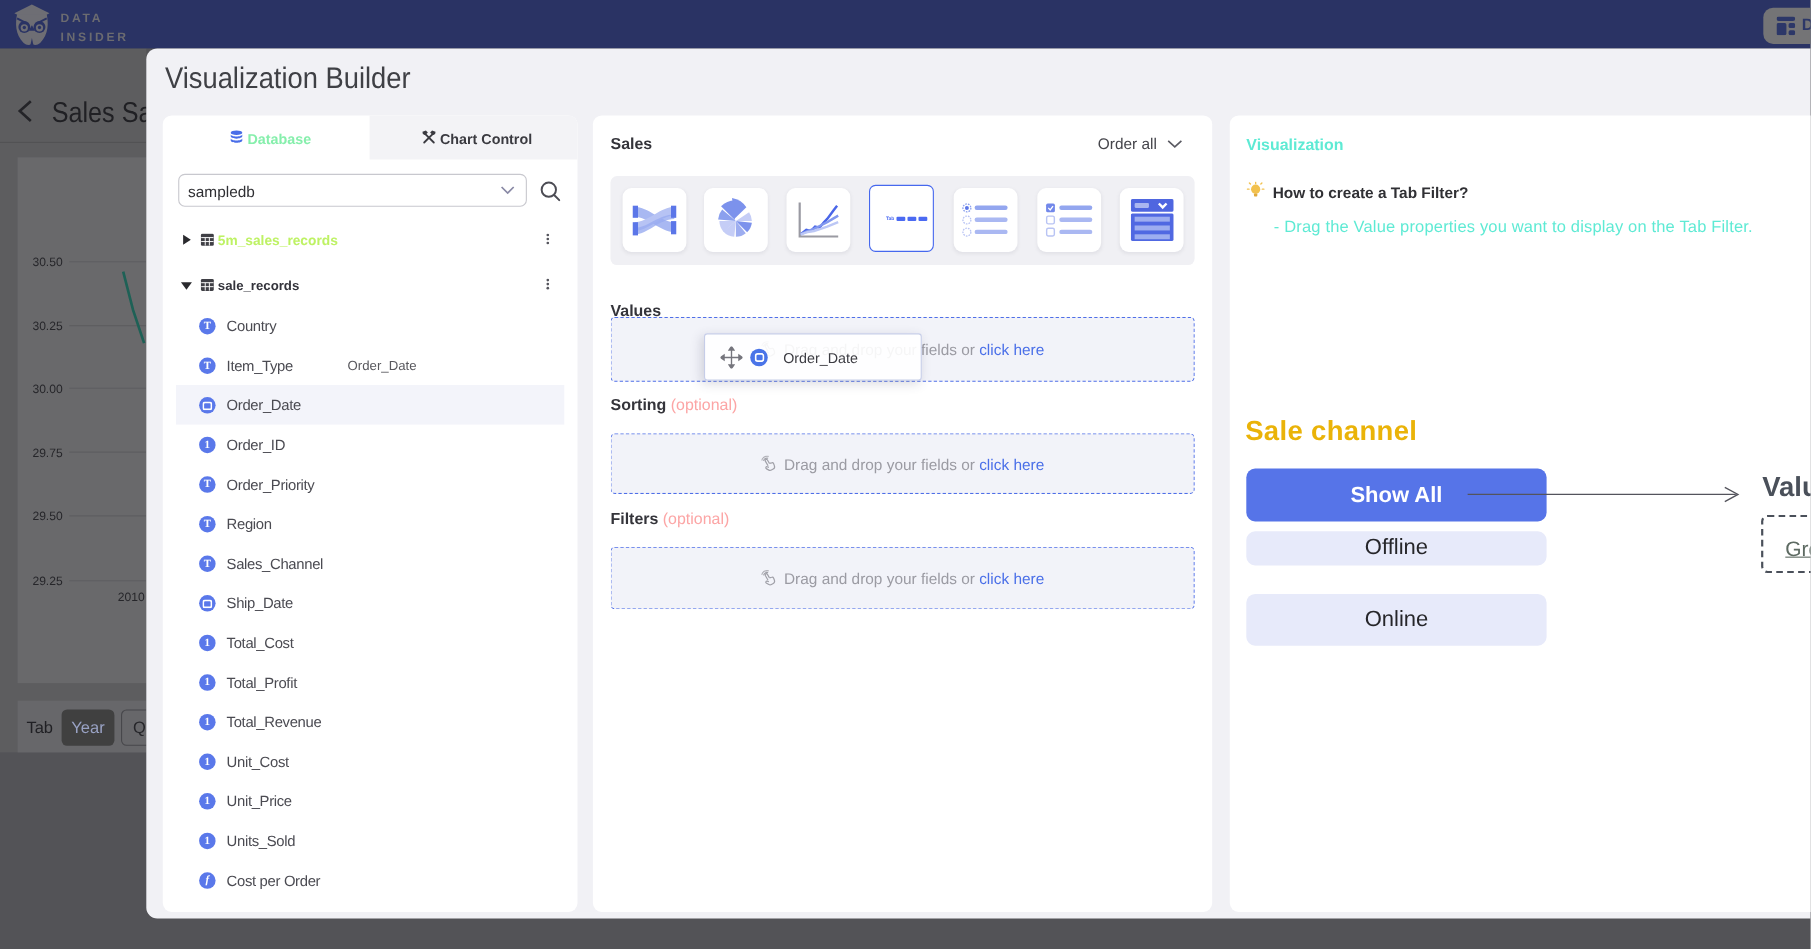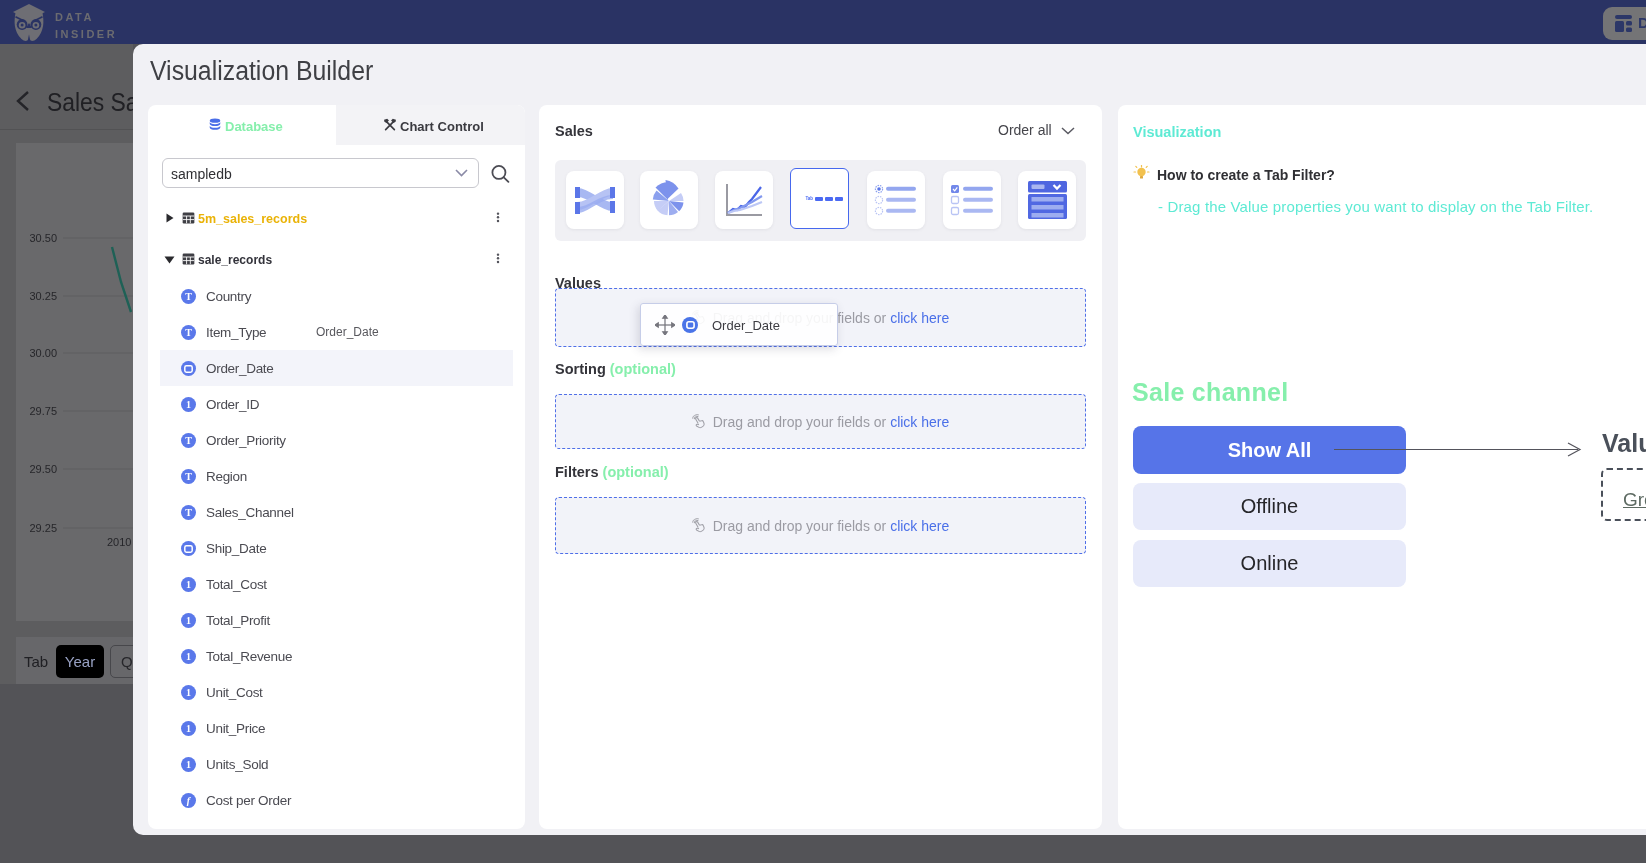--- a/index.html
+++ b/index.html
@@ -6,21 +6,21 @@
   body{width:1646px;height:863px;position:relative;overflow:hidden;
        font-family:"Liberation Sans",sans-serif;background:#535357}
   .abs{position:absolute}
   svg{display:block}
   .zone{position:absolute;left:555px;width:529px;background:#f2f3f9;
         border:1px dashed #4f6fe8;border-radius:4px;display:flex;
         align-items:center;justify-content:center}
   .zonetext{font-size:14px;color:#9b9ba3;display:flex;align-items:center;gap:7px}
   .zonetext .lnk{color:#4a6fe8}
   .lbl{position:absolute;left:555px;font-size:14.5px;font-weight:bold;color:#34343a}
-  .lbl .opt{font-weight:bold;color:#86efac}
+  .lbl .opt{font-weight:normal;color:#fca5a5}
   .tile{position:absolute;top:171px;width:58px;height:58px;background:#fff;
         border-radius:8px;display:flex;align-items:center;justify-content:center;
         box-shadow:0 1px 3px rgba(120,120,140,0.12)}
   .ficon{position:absolute;left:181px;width:15px;height:15px;border-radius:50%;
          background:#5a78ea;color:#fff;display:flex;align-items:center;justify-content:center;
          font-size:10px;font-weight:bold;font-family:'Liberation Serif',serif}
   .fname{position:absolute;left:206px;font-size:13.5px;letter-spacing:-0.3px;color:#4b4b52}
   .sbtn{position:absolute;left:1133px;width:273px;border-radius:8px;display:flex;
         align-items:center;justify-content:center;font-size:20px}
 </style>
@@ -31,21 +31,21 @@
 <div class="abs" style="left:0;top:129px;width:133px;height:1px;background:#525254"></div>
 
 <svg class="abs" style="left:14px;top:90px" width="18" height="22" viewBox="0 0 18 22">
   <polyline points="14,2 4,11 14,20" fill="none" stroke="#242428" stroke-width="2.4"></polyline>
 </svg>
 <div class="abs" style="left:47px;top:87px;font-size:26px;font-weight:500;color:#202024;white-space:nowrap;transform:scaleX(0.88);transform-origin:left top;width:98px;overflow:hidden">Sales Sa</div>
 
 <div class="abs" style="left:16px;top:143px;width:117px;height:478px;background:#69696b"></div>
 <div class="abs" style="left:16px;top:637px;width:117px;height:47px;background:#67676a"></div>
 <div class="abs" style="left:24px;top:653px;font-size:15px;color:#202024">Tab</div>
-<div class="abs" style="left:56px;top:645px;width:48px;height:33px;background:#000000;border-radius:5px;display:flex;align-items:center;justify-content:center;font-size:15px;color:#99a2c4">Year</div>
+<div class="abs" style="left:56px;top:645px;width:48px;height:33px;background:#404040;border-radius:5px;display:flex;align-items:center;justify-content:center;font-size:15px;color:#99a2c4">Year</div>
 <div class="abs" style="left:110px;top:645px;width:40px;height:33px;border:1px solid #47474b;border-radius:5px;box-sizing:border-box;display:flex;align-items:center;padding-left:10px;font-size:15px;color:#26262a">Qu</div>
 
 <svg class="abs" style="left:0;top:143px" width="133" height="478" viewBox="0 0 133 478">
   <g stroke="#5e5e60" stroke-width="1">
     <line x1="63" y1="95" x2="133" y2="95"></line>
       <line x1="63" y1="153" x2="133" y2="153"></line>
     <line x1="63" y1="210" x2="133" y2="210"></line>
       <line x1="63" y1="268" x2="133" y2="268"></line>
     <line x1="63" y1="326" x2="133" y2="326"></line>
       <line x1="63" y1="385" x2="133" y2="385"></line>
@@ -141,21 +141,21 @@
   </svg>
 <svg class="abs" style="left:182px;top:212px" width="13" height="12" viewBox="0 0 16 15">
   <rect x="0.7" y="0.7" width="14.6" height="13.6" rx="1.5" fill="#3f3f45"></rect>
   <g stroke="#fff" stroke-width="1.1">
     <line x1="1" y1="5" x2="15" y2="5"></line>
       <line x1="1" y1="9.5" x2="15" y2="9.5"></line>
     <line x1="5.6" y1="5" x2="5.6" y2="14"></line>
       <line x1="10.3" y1="5" x2="10.3" y2="14"></line>
   </g>
 </svg>
-<div class="abs" style="left:198px;top:212px;font-size:12.5px;font-weight:bold;color:#eab308">5m_sales_records</div>
+<div class="abs" style="left:198px;top:212px;font-size:12.5px;font-weight:bold;color:#bef264">5m_sales_records</div>
 <svg class="abs" style="left:496px;top:212px" width="4" height="13" viewBox="0 0 4 16">
   <circle cx="2" cy="2" r="1.5" fill="#55555d"></circle>
     <circle cx="2" cy="6.5" r="1.5" fill="#55555d"></circle>
     <circle cx="2" cy="11" r="1.5" fill="#55555d"></circle>
 </svg>
 <svg class="abs" style="left:164px;top:256px" width="11" height="8" viewBox="0 0 11 8">
     <polygon points="0.5,0.5 10.5,0.5 5.5,7.5" fill="#2a2a2e"></polygon>
   </svg>
 <svg class="abs" style="left:182px;top:253px" width="13" height="12" viewBox="0 0 16 15">
   <rect x="0.7" y="0.7" width="14.6" height="13.6" rx="1.5" fill="#3f3f45"></rect>
@@ -374,23 +374,23 @@
   <g stroke="#f2c14e" stroke-width="1.2" stroke-linecap="round">
     <line x1="8.5" y1="0.5" x2="8.5" y2="2"></line>
     <line x1="2.5" y1="7" x2="1" y2="7"></line>
     <line x1="16" y1="7" x2="14.5" y2="7"></line>
     <line x1="3.8" y1="2.3" x2="2.8" y2="1.3"></line>
     <line x1="13.2" y1="2.3" x2="14.2" y2="1.3"></line>
   </g>
 </svg>
 <div class="abs" style="left:1157px;top:167px;font-size:14px;font-weight:bold;color:#303034">How to create a Tab Filter?</div>
 <div class="abs" style="left:1158px;top:198px;font-size:15px;letter-spacing:0.15px;color:#5eead4">- Drag the Value properties you want to display on the Tab Filter.</div>
-<div class="abs" style="left:1132px;top:378px;font-size:25px;font-weight:bold;color:#86efac;letter-spacing:0.3px">Sale channel</div>
+<div class="abs" style="left:1132px;top:378px;font-size:25px;font-weight:bold;color:#eab308;letter-spacing:0.3px">Sale channel</div>
 <div class="sbtn" style="top:426px;height:48px;background:#5674e8;color:#fff;font-weight:bold">Show All</div>
-<div class="sbtn" style="top:483px;height:47px;background:#e7eafa;color:#26262a">Offline</div>
+<div class="sbtn" style="top:483px;height:31px;background:#e7eafa;color:#26262a">Offline</div>
 <div class="sbtn" style="top:540px;height:47px;background:#e7eafa;color:#26262a">Online</div>
 <svg class="abs" style="left:1334px;top:441px" width="248" height="17" viewBox="0 0 248 17">
   <line x1="0" y1="8.5" x2="244" y2="8.5" stroke="#54545c" stroke-width="1.2"></line>
   <polyline points="234,2 246,8.5 234,15" fill="none" stroke="#54545c" stroke-width="1.2"></polyline>
 </svg>
 <div class="abs" style="left:1602px;top:429px;font-size:25px;font-weight:bold;color:#4a505a;white-space:nowrap">Value</div>
 <div class="abs" style="left:1601px;top:468px;width:90px;height:53px;border:2px dashed #4a505a;border-radius:6px;box-sizing:border-box"></div>
 <div class="abs" style="left:1623px;top:489px;font-size:19px;color:#5d6a62;text-decoration:underline;white-space:nowrap">Group</div>
 
 </body></html>

